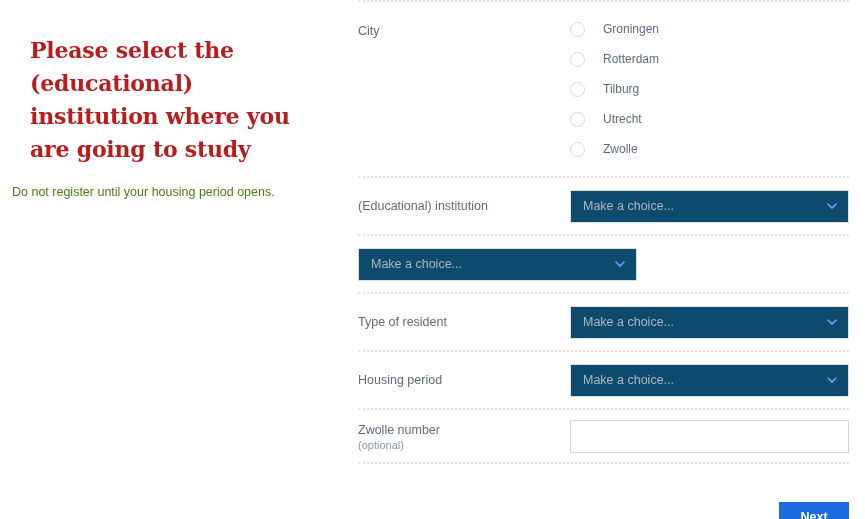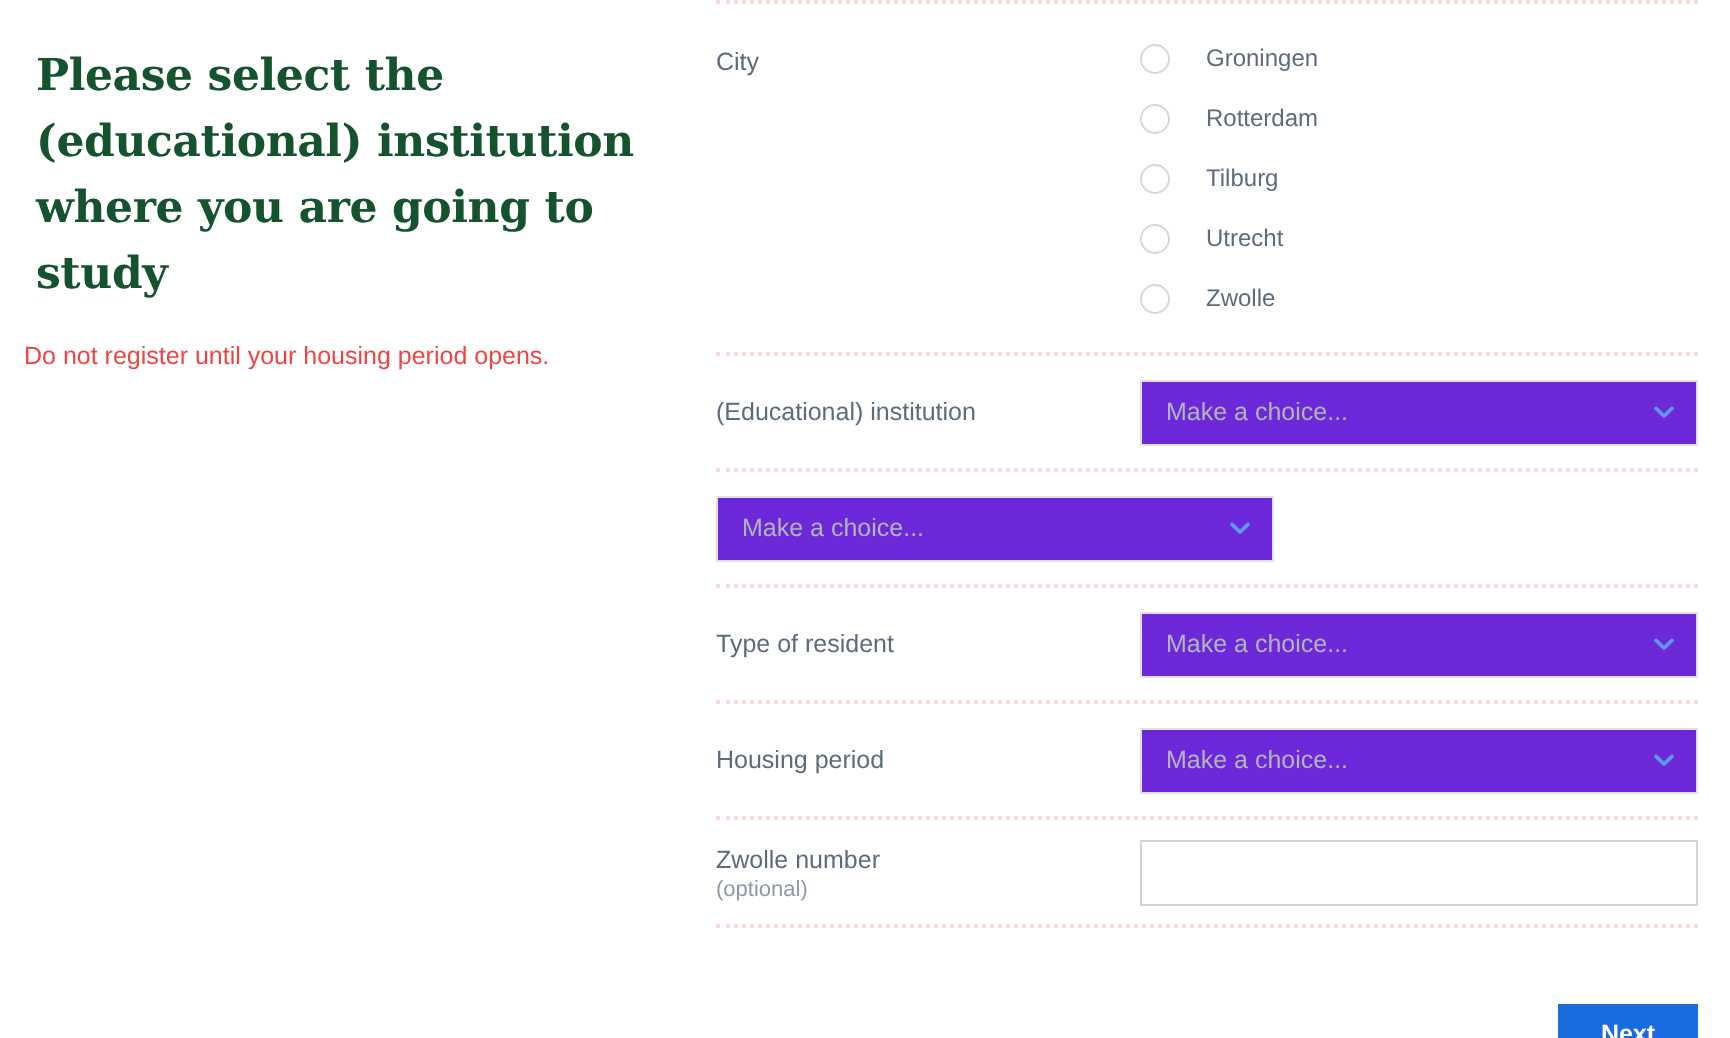--- a/index.html
+++ b/index.html
@@ -24,30 +24,30 @@
     position: absolute;
     left: 12px;
     top: 0px;
     width: 320px;
   }
   .intro-title {
     font-family: "DejaVu Serif", "Liberation Serif", serif;
     font-weight: bold;
     font-size: 22px;
     line-height: 33px;
-    color: #14532d;
-    margin: 6px;
+    color: #b91c1c;
+    margin: 18px;
     padding-top: 16px;
     letter-spacing: -0.2px;
   }
   .intro-line {
     font-family: "Liberation Sans", sans-serif;
     font-size: 12.5px;
     line-height: 17px;
-    color: #ef4444;
+    color: #4d7c0f;
     margin: 0;
   }
   .intro-line.first { margin-top: 16px; }
   .intro-line.second { margin-top: 22px; }
 
   
   .form-col {
     position: absolute;
     left: 358px;
     top: 0px;
@@ -118,21 +118,21 @@
 
   
   .row-select {
     height: 56px;
     align-items: center;
   }
   .select-box {
     position: relative;
     width: 279px;
     height: 33px;
-    background: #6d28d9;
+    background: #0c4a6e;
     border: 1px solid #e0e0e0;
     box-sizing: border-box;
     display: flex;
     align-items: center;
     cursor: pointer;
   }
   .select-value {
     font-size: 12.5px;
     color: #b2b6bb;
     padding-left: 12px;

